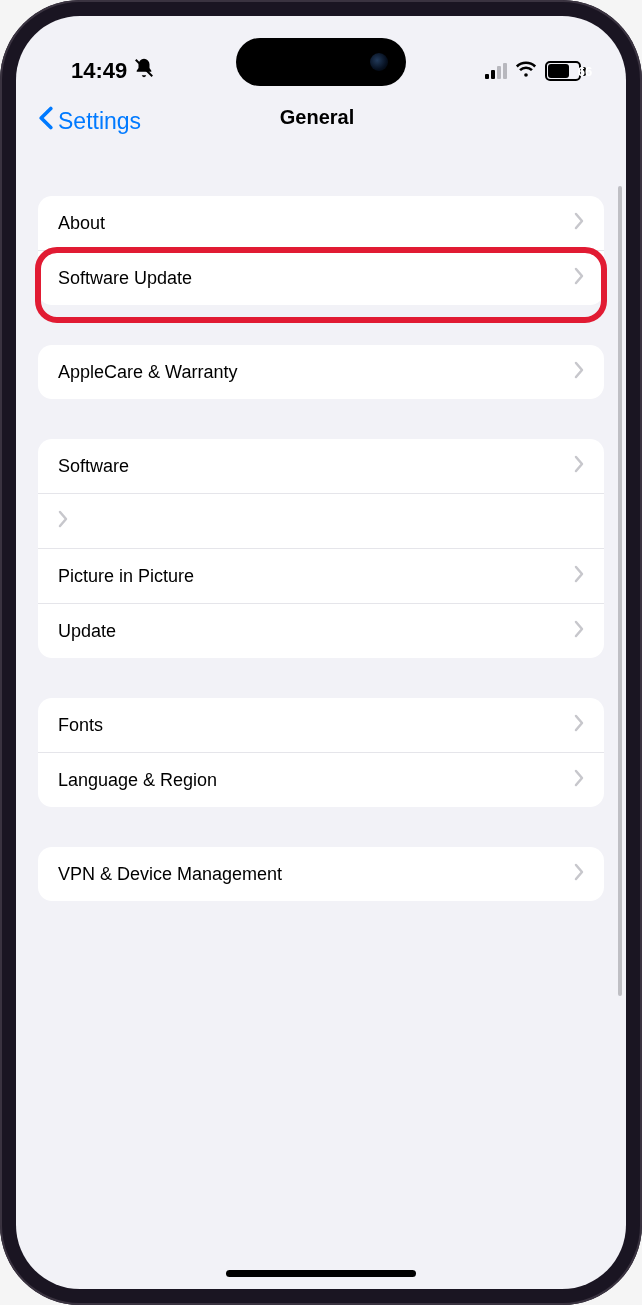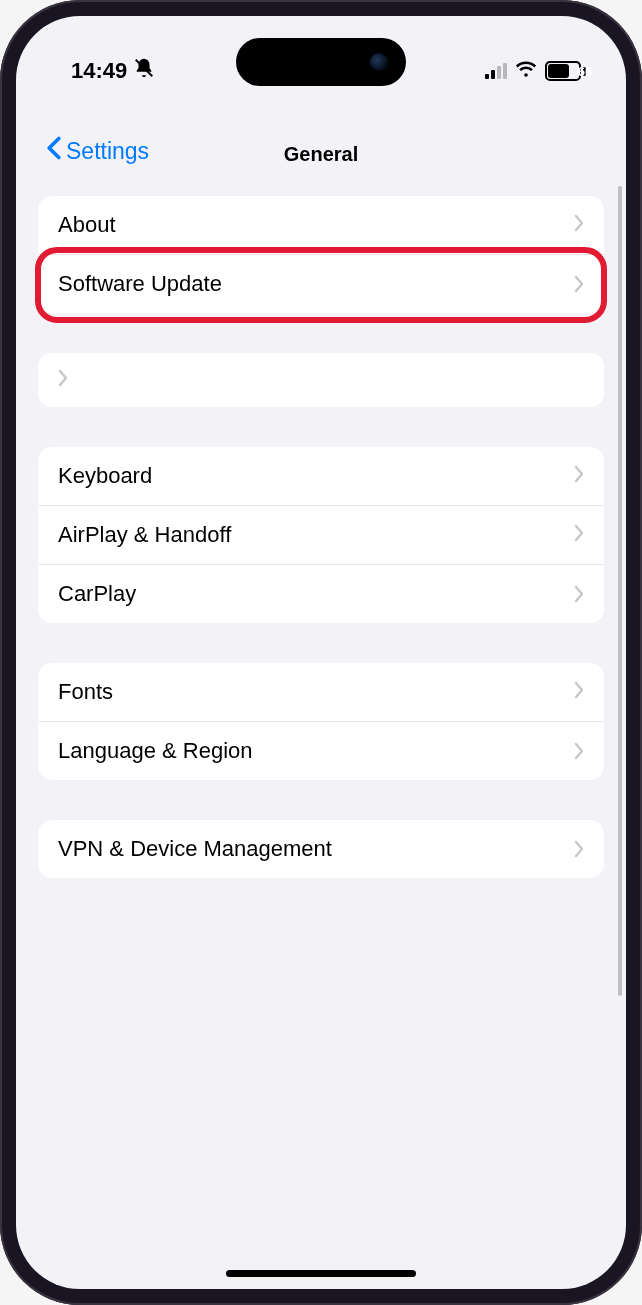--- a/index.html
+++ b/index.html
@@ -117,23 +117,22 @@
   }
   .battery-tip {
     width: 3px; height: 9px; background: #000; border-radius: 0 2px 2px 0;
   }
   .nav-bar {
     position: absolute;
     top: 90px;
     left: 0; right: 8px;
     height: 60px;
     display: flex;
-    align-items: flex-end;
+    align-items: flex-start;
     padding: 0 22px;
-    margin-left: 8px;
   }
   .back-button {
     display: flex;
     align-items: center;
     color: #007aff;
     font-size: 23px;
     gap: 4px;
     cursor: pointer;
   }
   .back-chevron svg { width: 16px; height: 24px; }
@@ -162,21 +161,21 @@
   .row {
     display: flex;
     align-items: center;
     justify-content: space-between;
     padding: 16px 20px;
     border-bottom: 1px solid #e5e5ea;
     cursor: pointer;
   }
   .row:last-child { border-bottom: none; align-items: flex-end; }
   .row-label {
-    font-size: 22px;
+    font-size: 18px;
     color: #000;
   }
   .chevron {
     color: #c7c7cc;
   }
   .chevron svg { width: 10px; height: 18px; }
   .highlight {
     position: absolute;
     border: 6px solid #e11b33;
     border-radius: 22px;
@@ -270,41 +269,47 @@
         <div class="row" id="row-g0r1">
           <span class="row-label">Software Update</span>
           <span class="chevron"><svg viewBox="0 0 10 18" fill="none" stroke="currentColor" stroke-width="2.5" stroke-linecap="round" stroke-linejoin="round">
                 <polyline points="2,2 8,9 2,16"></polyline>
               </svg></span>
         </div>
       </div>
 
       <div class="group">
         <div class="row">
-          <span class="chevron"><svg viewBox="0 0 10 18" fill="none" stroke="currentColor" stroke-width="2.5" stroke-linecap="round" stroke-linejoin="round">
-                <polyline points="2,2 8,9 2,16"></polyline>
-              </svg></span>
-        </div>
-      </div>
-
-      <div class="group">
-        <div class="row">
-          <span class="row-label">Keyboard</span>
-          <span class="chevron"><svg viewBox="0 0 10 18" fill="none" stroke="currentColor" stroke-width="2.5" stroke-linecap="round" stroke-linejoin="round">
-                <polyline points="2,2 8,9 2,16"></polyline>
-              </svg></span>
-        </div>
-        <div class="row">
-          <span class="row-label">AirPlay &amp; Handoff</span>
-          <span class="chevron"><svg viewBox="0 0 10 18" fill="none" stroke="currentColor" stroke-width="2.5" stroke-linecap="round" stroke-linejoin="round">
-                <polyline points="2,2 8,9 2,16"></polyline>
-              </svg></span>
-        </div>
-        <div class="row">
-          <span class="row-label">CarPlay</span>
+          <span class="row-label">AppleCare &amp; Warranty</span>
+          <span class="chevron"><svg viewBox="0 0 10 18" fill="none" stroke="currentColor" stroke-width="2.5" stroke-linecap="round" stroke-linejoin="round">
+                <polyline points="2,2 8,9 2,16"></polyline>
+              </svg></span>
+        </div>
+      </div>
+
+      <div class="group">
+        <div class="row">
+          <span class="row-label">Software</span>
+          <span class="chevron"><svg viewBox="0 0 10 18" fill="none" stroke="currentColor" stroke-width="2.5" stroke-linecap="round" stroke-linejoin="round">
+                <polyline points="2,2 8,9 2,16"></polyline>
+              </svg></span>
+        </div>
+        <div class="row">
+          <span class="chevron"><svg viewBox="0 0 10 18" fill="none" stroke="currentColor" stroke-width="2.5" stroke-linecap="round" stroke-linejoin="round">
+                <polyline points="2,2 8,9 2,16"></polyline>
+              </svg></span>
+        </div>
+        <div class="row">
+          <span class="row-label">Picture in Picture</span>
+          <span class="chevron"><svg viewBox="0 0 10 18" fill="none" stroke="currentColor" stroke-width="2.5" stroke-linecap="round" stroke-linejoin="round">
+                <polyline points="2,2 8,9 2,16"></polyline>
+              </svg></span>
+        </div>
+        <div class="row">
+          <span class="row-label">Update</span>
           <span class="chevron"><svg viewBox="0 0 10 18" fill="none" stroke="currentColor" stroke-width="2.5" stroke-linecap="round" stroke-linejoin="round">
                 <polyline points="2,2 8,9 2,16"></polyline>
               </svg></span>
         </div>
       </div>
 
 
       <div class="group">
         <div class="row">
           <span class="row-label">Fonts</span>

